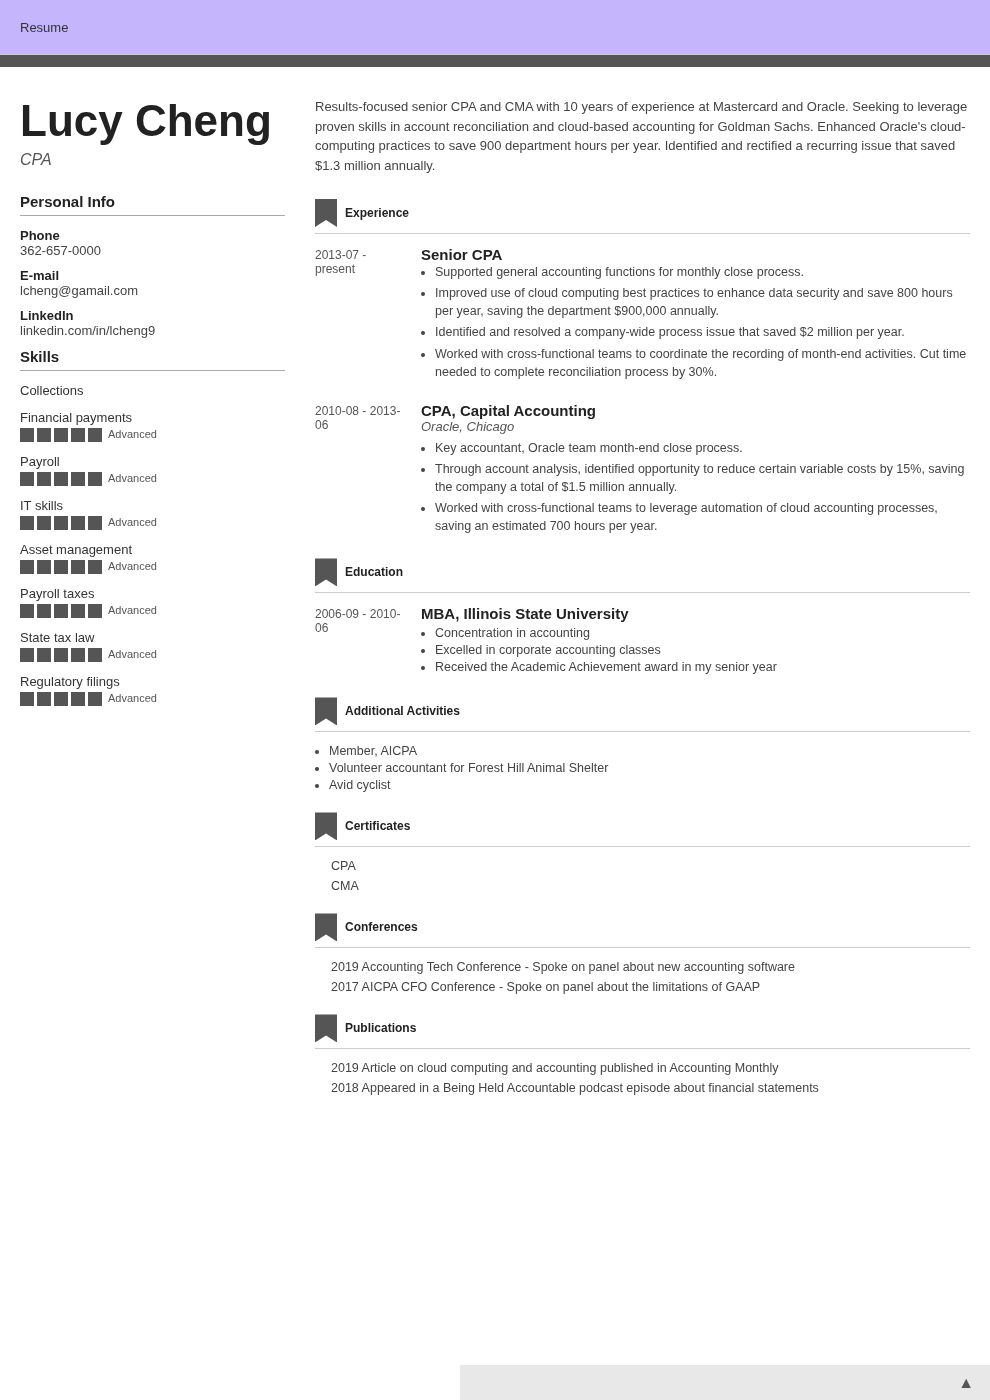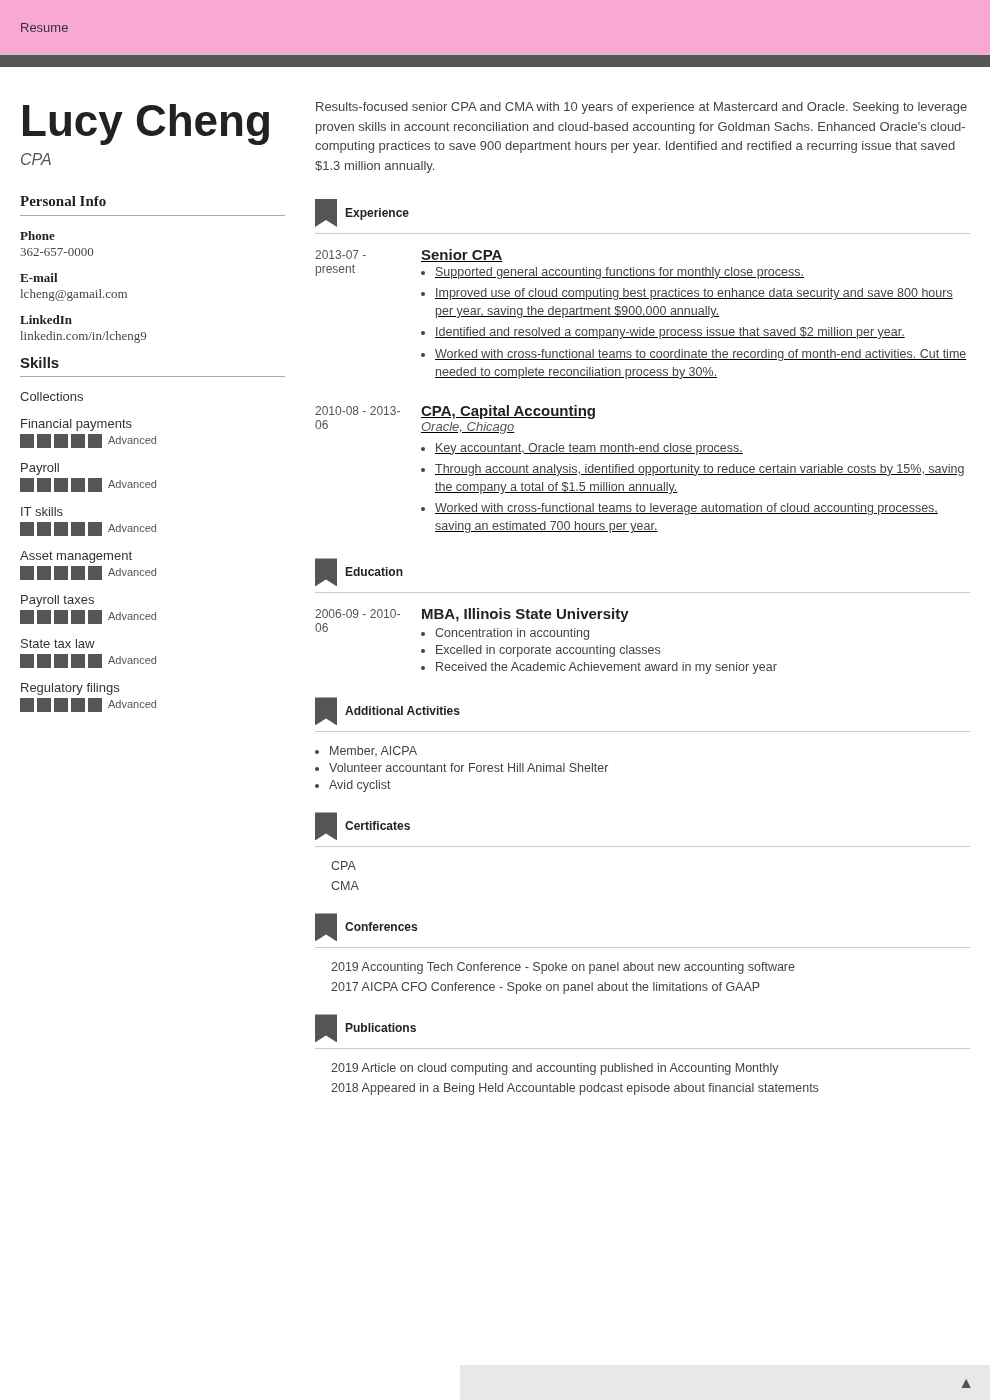--- a/index.html
+++ b/index.html
@@ -10,21 +10,21 @@
       min-height: 1400px;
     }
     .page {
       width: 990px;
       background: #fff;
       min-height: 1400px;
       position: relative;
     }
     
     .top-bar {
-      background: #f9a8d4;
+      background: #c4b5fd;
       height: 55px;
       display: flex;
       align-items: center;
       padding: 0 20px;
       border-bottom: 1px solid #ccc;
     }
     .top-bar-label {
       font-size: 13px;
       color: #333;
     }
@@ -61,21 +61,20 @@
     .section-title-left {
       font-size: 15px;
       font-weight: bold;
       color: #222;
       border-bottom: 1px solid #aaa;
       padding-bottom: 5px;
       margin-bottom: 12px;
     }
     .personal-info-section {
       margin-bottom: 8px;
-      font-family: Liberation Serif, serif;
     }
     .info-item {
       margin-bottom: 10px;
     }
     .info-label {
       font-size: 13px;
       font-weight: bold;
       color: #222;
     }
     .info-value {
@@ -153,21 +152,20 @@
     }
     .exp-dates {
       width: 90px;
       flex-shrink: 0;
       font-size: 12px;
       color: #555;
       padding-top: 2px;
     }
     .exp-details {
       flex: 1;
-      text-decoration: underline;
     }
     .exp-job-title {
       font-size: 15px;
       font-weight: bold;
       color: #222;
     }
     .exp-company {
       font-size: 13px;
       color: #555;
       font-style: italic;

